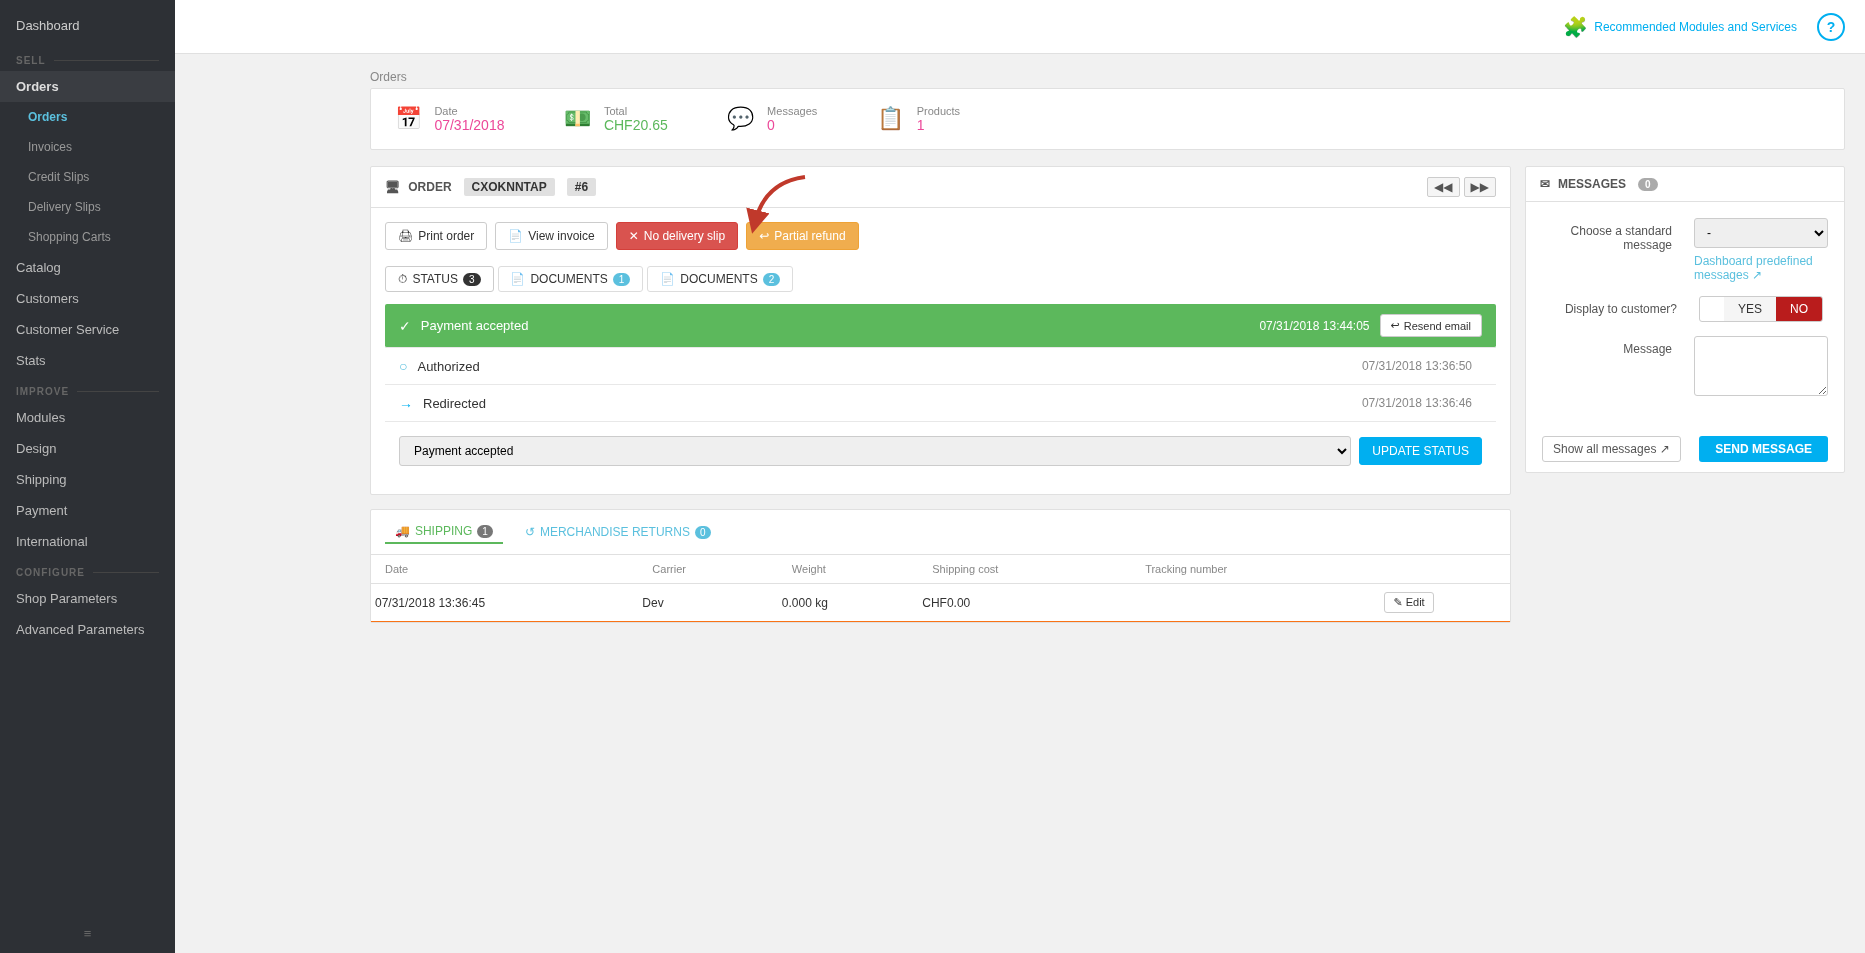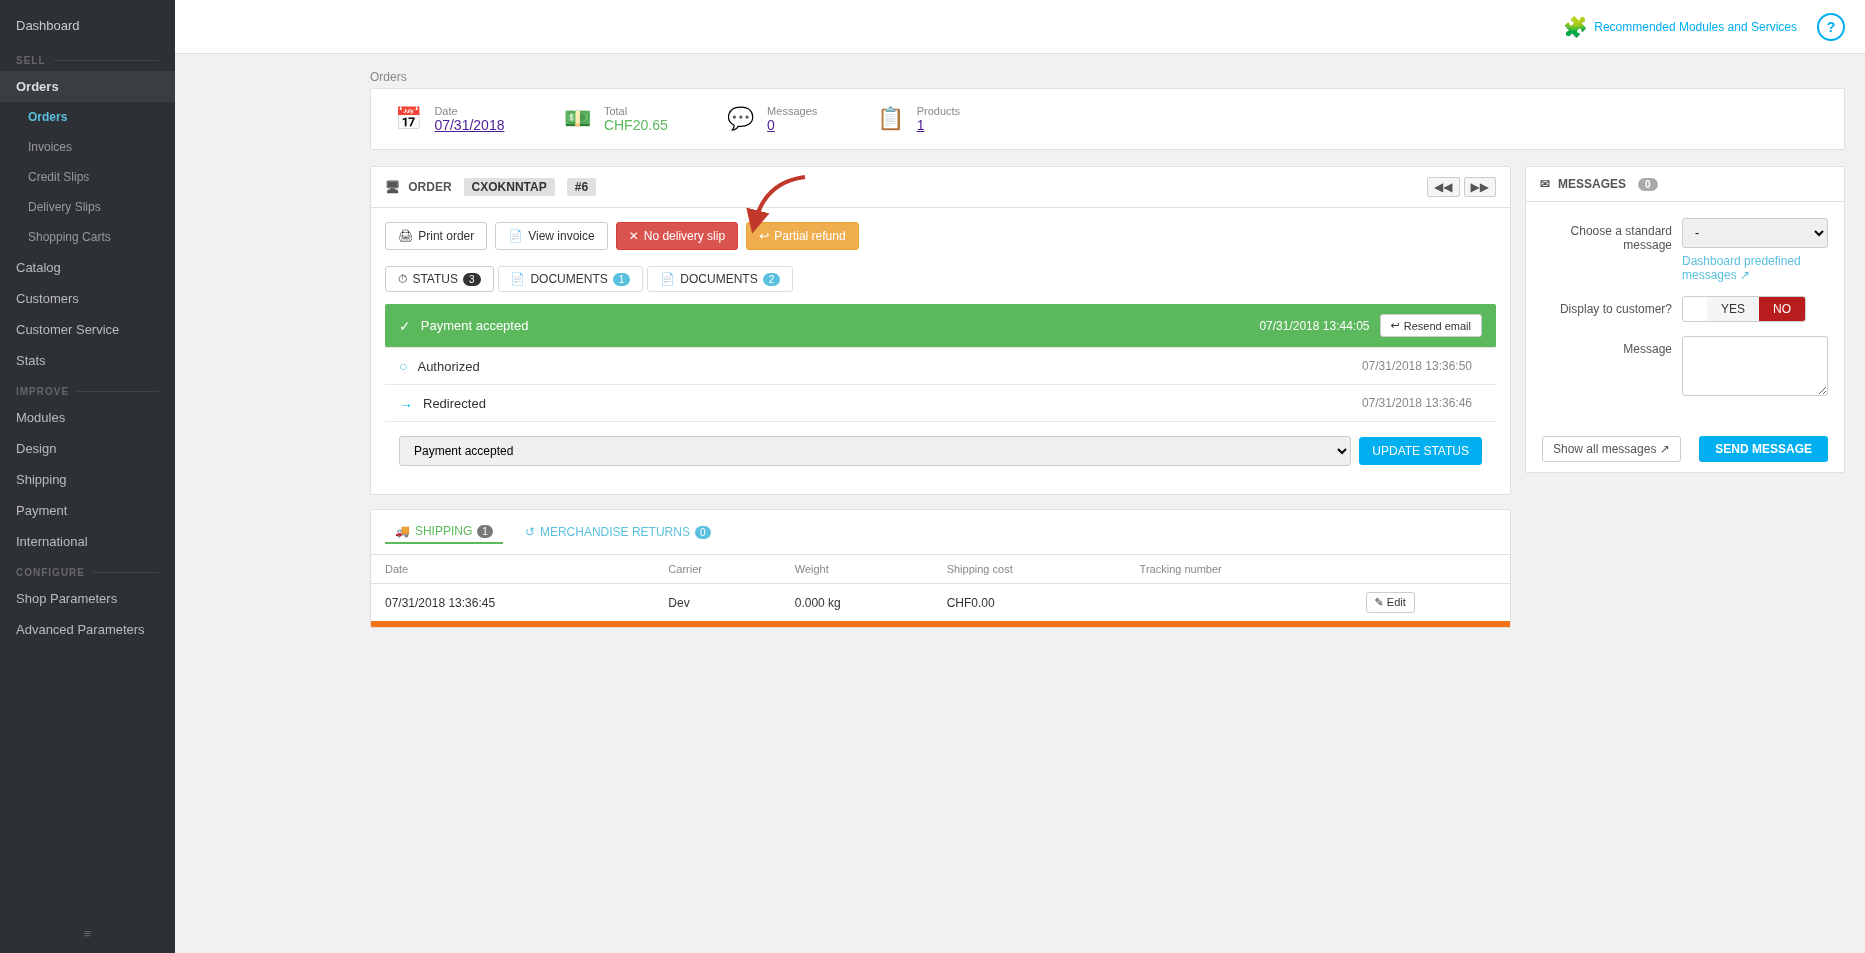--- a/index.html
+++ b/index.html
@@ -33,21 +33,21 @@
     
     .summary-bar { background: #fff; border: 1px solid #e0e0e0; border-radius: 2px; padding: 16px 24px; display: flex; align-items: center; margin-bottom: 16px; gap: 60px; }
     .summary-item { display: flex; align-items: center; gap: 12px; }
     .summary-icon { font-size: 22px; }
     .summary-icon.purple { color: #9b59b6; }
     .summary-icon.green { color: #2ecc71; }
     .summary-icon.red { color: #e74c3c; }
     .summary-icon.blue { color: #3498db; }
     .summary-label { font-size: 11px; color: #888; }
     .summary-value { font-size: 14px; color: #5cb85c; font-weight: 500; }
-    .summary-value.dark { color: #4c1d95; text-decoration: underline; }
+    .summary-value.dark { color: #ec4899; }
 
     
     .panels { display: flex; gap: 14px; }
     .panel-left { flex: 1; display: flex; flex-direction: column; gap: 14px; }
     .panel-right { width: 320px; min-width: 320px; }
 
     
     .card { background: #fff; border: 1px solid #e0e0e0; border-radius: 2px; }
     .card-header { padding: 10px 14px; border-bottom: 1px solid #e0e0e0; display: flex; align-items: center; gap: 8px; font-size: 12px; color: #555; font-weight: bold; }
     .card-header-nav { margin-left: auto; display: flex; gap: 4px; }
@@ -87,30 +87,30 @@
 
     
     .shipping-header { display: flex; align-items: center; gap: 12px; padding: 10px 14px; border-bottom: 1px solid #e0e0e0; }
     .shipping-tab { padding: 4px 10px; font-size: 12px; cursor: pointer; display: flex; align-items: center; gap: 5px; color: #555; }
     .shipping-tab.active { color: #5cb85c; border-bottom: 2px solid #5cb85c; }
     .shipping-tab .badge { background: #777; color: #fff; border-radius: 10px; padding: 1px 5px; font-size: 10px; }
     .shipping-tab.blue-tab { color: #5bc0de; }
     .shipping-tab.blue-tab .badge { background: #5bc0de; }
     .shipping-table { width: 100%; border-collapse: collapse; }
     .shipping-table th { text-align: left; padding: 8px 14px; color: #888; font-size: 11px; font-weight: normal; border-bottom: 1px solid #e0e0e0; }
-    .shipping-table td { padding: 8px 14px; font-size: 12px; border-bottom: 6px solid #f97316; }
+    .shipping-table td { padding: 8px 4px; font-size: 12px; border-bottom: 1px solid #f97316; }
     .edit-btn { background: #fff; border: 1px solid #ccc; color: #333; border-radius: 3px; padding: 3px 8px; font-size: 11px; cursor: pointer; }
     .tag { display: inline-block; background: #6c757d; color: #fff; border-radius: 3px; padding: 2px 8px; font-size: 11px; margin-right: 4px; }
     .tags-row { padding: 10px 14px; }
 
     
     .messages-panel { background: #fff; border: 1px solid #e0e0e0; border-radius: 2px; }
     .messages-header { padding: 10px 14px; border-bottom: 1px solid #e0e0e0; display: flex; align-items: center; gap: 8px; font-size: 12px; color: #555; font-weight: bold; }
     .messages-body { padding: 16px; }
-    .form-row { display: flex; align-items: flex-start; margin-bottom: 14px; gap: 10px; }
+    .form-row { display: flex; align-items: flex-start; margin-bottom: 14px; gap: 22px; justify-content: center; }
     .form-label { width: 130px; min-width: 130px; text-align: right; font-size: 12px; color: #555; padding-top: 6px; }
     .form-control { flex: 1; padding: 6px 8px; border: 1px solid #ccc; border-radius: 3px; font-size: 12px; }
     select.form-control { height: 30px; }
     textarea.form-control { height: 60px; resize: vertical; }
     .config-link { color: #5bc0de; font-size: 12px; display: flex; align-items: center; gap: 3px; cursor: pointer; }
     .toggle-group { display: flex; border: 1px solid #ccc; border-radius: 3px; overflow: hidden; padding-left: 24px; }
     .toggle-btn { padding: 5px 14px; font-size: 12px; cursor: pointer; border: none; background: #f5f5f5; color: #333; }
     .toggle-btn.active-no { background: #b91c1c; color: #fff; }
     .messages-footer { display: flex; justify-content: space-between; align-items: center; padding: 10px 16px; }
     .show-all-btn { background: #fff; border: 1px solid #ccc; color: #555; border-radius: 3px; padding: 5px 10px; font-size: 12px; cursor: pointer; display: flex; align-items: center; gap: 4px; }

